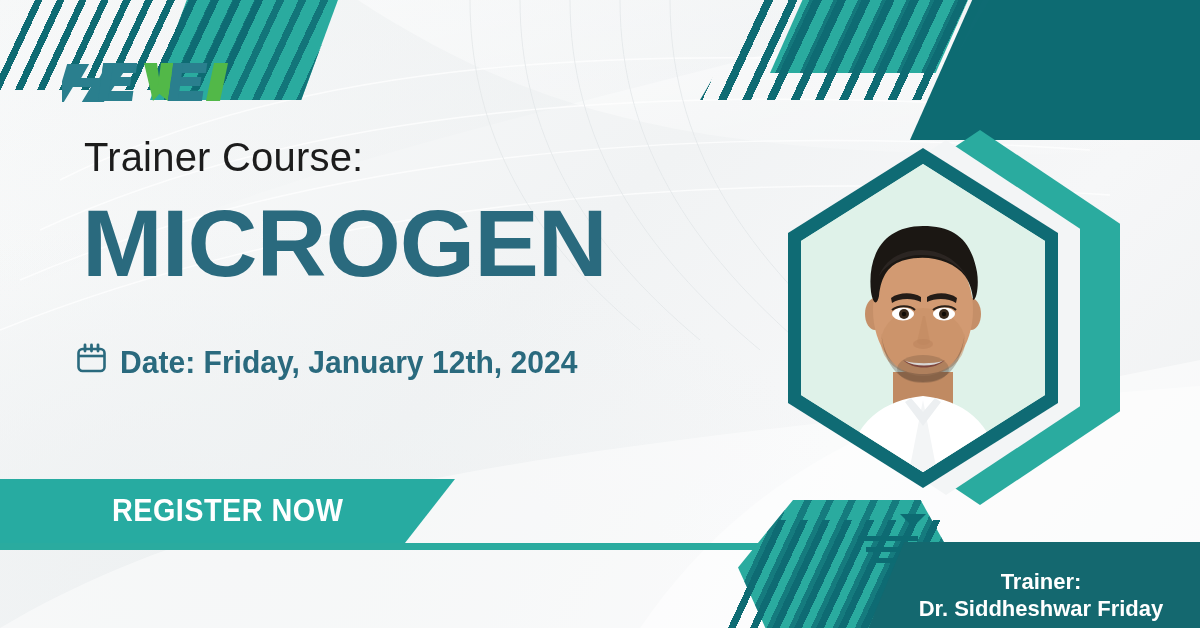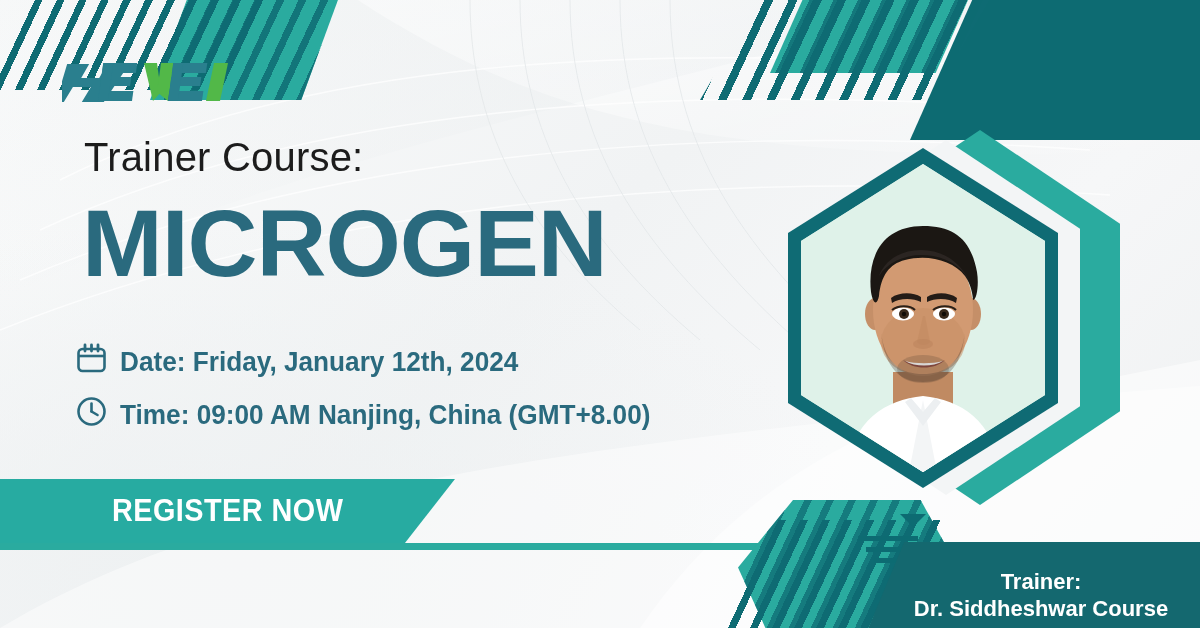--- a/index.html
+++ b/index.html
@@ -243,21 +243,21 @@
     transform: scaleX(1.02);
     transform-origin:left center;
   }
 
   .info-row {
     position:absolute;
     display:flex;
     align-items:center;
     gap:13px;
     color:#2a6a7e;
-    font-size:27px;
+    font-size:31px;
     font-weight:bold;
     white-space:nowrap;
   }
   .info-date { left:76px; top:343px; }
   .info-time { left:76px; top:396px; }
   .info-icon { flex:0 0 auto; display:block; }
   .info-text { transform: scaleX(.97); transform-origin:left center; }
 </style>
 </head>
 <body>
@@ -392,45 +392,35 @@
         <rect x="2.5" y="6" width="26" height="22" rx="4" fill="none" stroke="#2a6a7e" stroke-width="2.6"></rect>
         <line x1="2.5" y1="13" x2="28.5" y2="13" stroke="#2a6a7e" stroke-width="2.6"></line>
         <line x1="9" y1="2" x2="9" y2="8" stroke="#2a6a7e" stroke-width="2.8" stroke-linecap="round"></line>
         <line x1="15.5" y1="2" x2="15.5" y2="8" stroke="#2a6a7e" stroke-width="2.8" stroke-linecap="round"></line>
         <line x1="22" y1="2" x2="22" y2="8" stroke="#2a6a7e" stroke-width="2.8" stroke-linecap="round"></line>
       </svg>
     </span>
     <span class="info-text">Date: Friday, January 12th, 2024</span>
   </div>
 
-  <div class="info-row info-time">
-    <span class="info-icon">
-      <svg width="31" height="31" viewBox="0 0 31 31" aria-hidden="true">
-        <circle cx="15.5" cy="15.5" r="13" fill="none" stroke="#2a6a7e" stroke-width="2.6"></circle>
-        <line x1="15.5" y1="15.5" x2="15.5" y2="7.5" stroke="#2a6a7e" stroke-width="2.6" stroke-linecap="round"></line>
-        <line x1="15.5" y1="15.5" x2="21.5" y2="19" stroke="#2a6a7e" stroke-width="2.6" stroke-linecap="round"></line>
-      </svg>
-    </span>
-    <span class="info-text">Time: 09:00 AM Nanjing, China (GMT+8.00)</span>
-  </div>
 
   <div class="cta-strip">
     <span class="cta-label">REGISTER NOW</span>
   </div>
   <div class="bottom-teal-bar"></div>
 
   <div class="br-hex"></div>
   <div class="stripes br-hex-stripes"></div>
   <div class="stripes br-stripes"></div>
 
   <div class="br-small-lines">
     <i></i>
       <i></i>
       <i></i>
   </div>
   <div class="trainer-tri"></div>
 
   <div class="trainer-panel">
     <span class="trainer-label">Trainer:</span>
-    <span class="trainer-name">Dr. Siddheshwar Course</span>
+    <span class="trainer-name">Dr. Siddheshwar Friday</span>
   </div>
 
 </div>
 
 </body></html>

